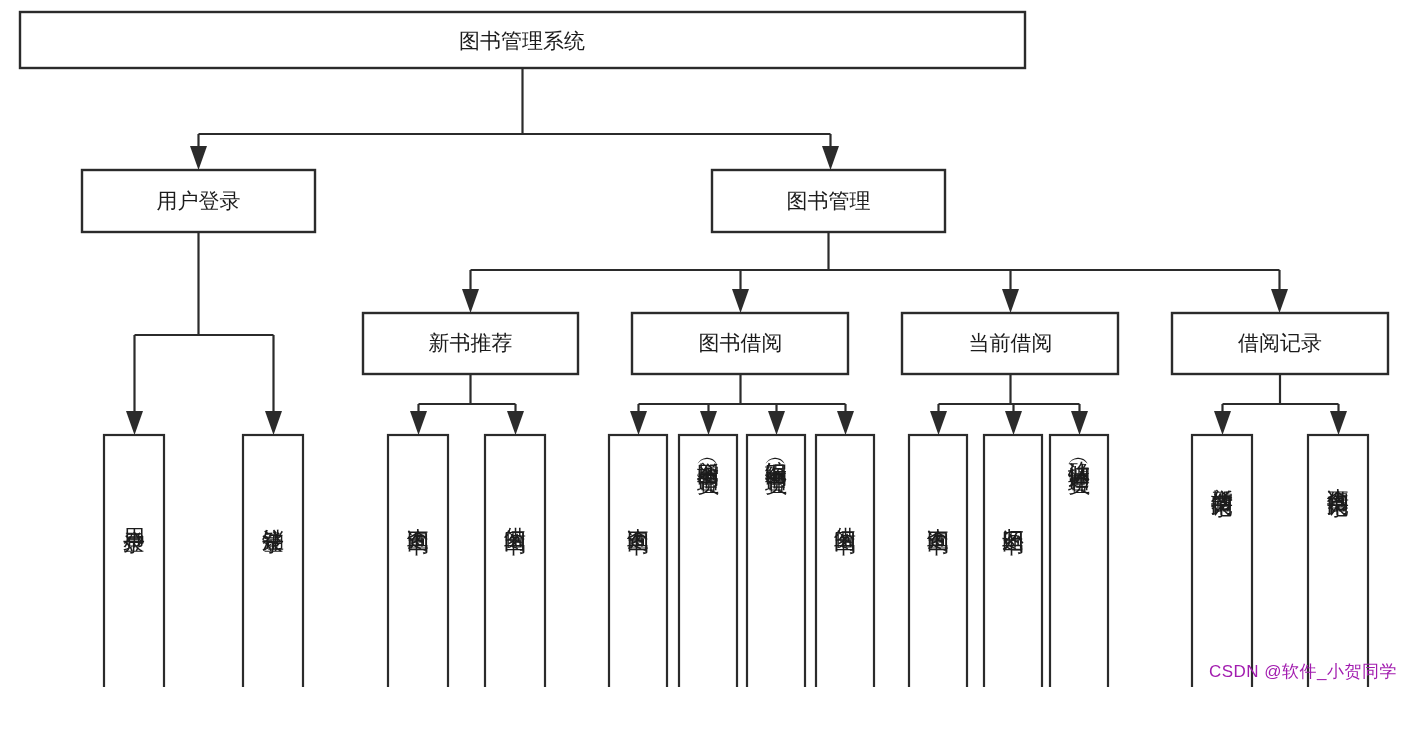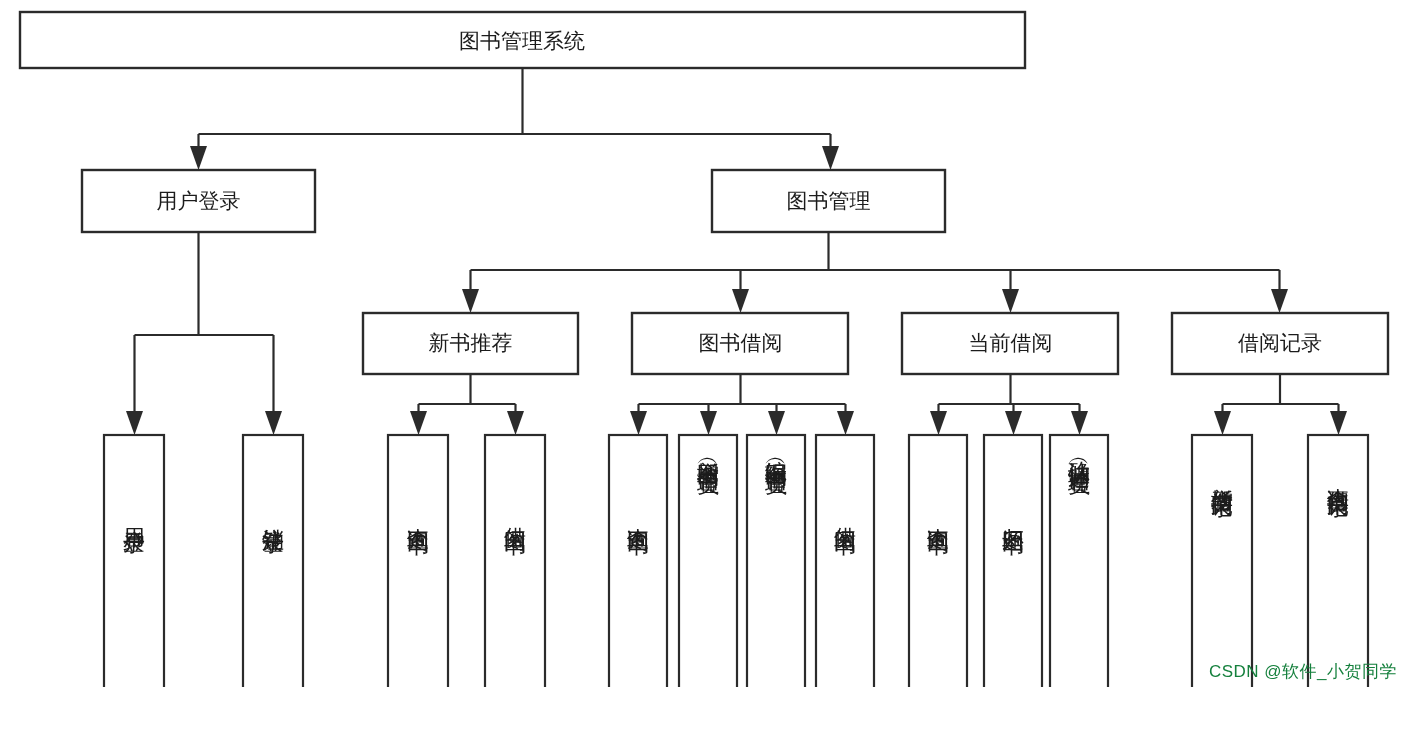--- a/index.html
+++ b/index.html
@@ -65,21 +65,21 @@
     letter-spacing: 2px;
     color: #1c1c1c;
     white-space: nowrap;
   }
   .watermark {
     position: absolute;
     right: 8px;
     bottom: 4px;
     font-family: "Liberation Sans", "DejaVu Sans", sans-serif;
     font-size: 17px;
-    color: #15803d;
+    color: #a21caf;
     white-space: nowrap;
     letter-spacing: 0.5px;
   }
 </style>
 </head>
 <body>
 
 <div id="page">
 
   <svg class="diagram" viewBox="0 0 1405 747">

